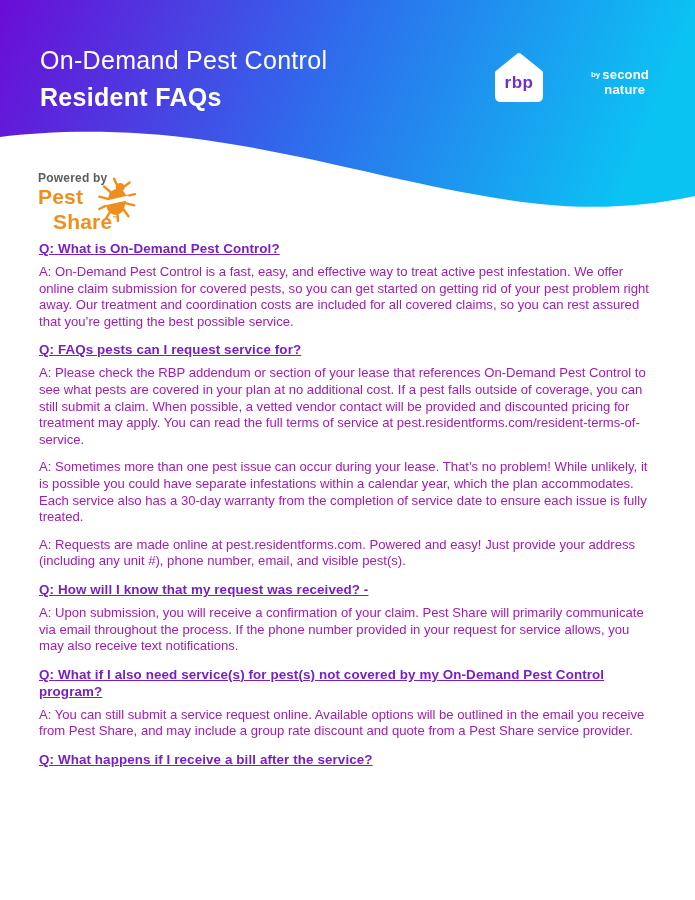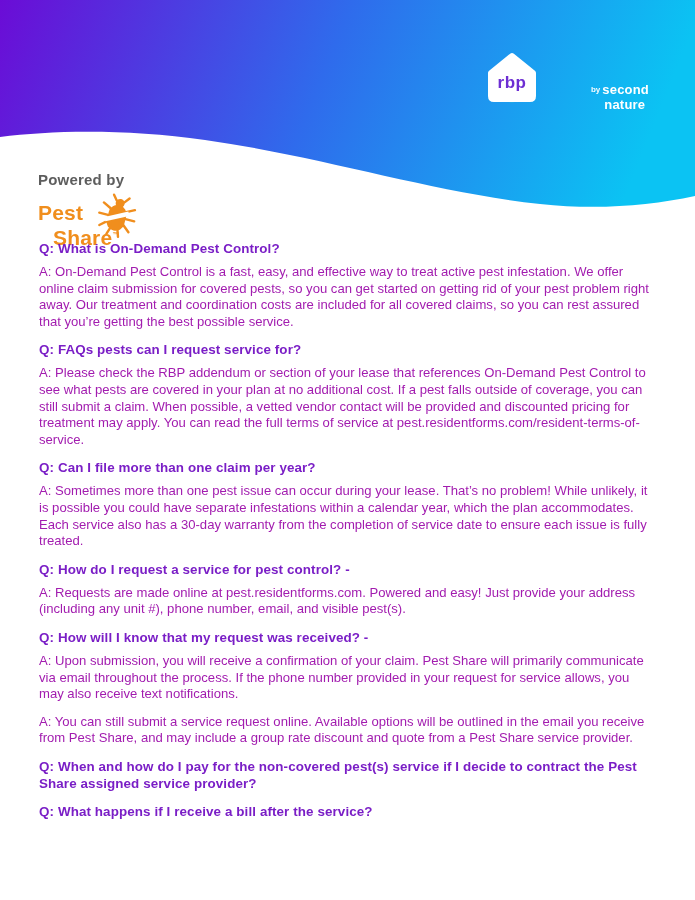--- a/index.html
+++ b/index.html
@@ -8,56 +8,60 @@
   .page {
     position:relative; width:695px; height:900px; margin:0 auto;
     background:#ffffff; overflow:hidden;
   }
   
   .header { position:absolute; top:0; left:0; width:695px; height:220px; }
   .header svg.wave { position:absolute; inset:0; display:block; }
   .titles { position:absolute; left:40px; top:42px; color:#ffffff; }
   .title-1 { font-size:25px; font-weight:500; letter-spacing:.3px; line-height:37px; }
   .title-2 { font-size:25px; font-weight:700; letter-spacing:.3px; line-height:37px; }
-  .brand { position:absolute; right:46px; top:46px; display:flex; align-items:flex-end; gap:16px; }
+  .brand { position:absolute; right:46px; top:46px; display:flex; align-items:center; gap:9px; }
   .sn { display:flex; align-items:flex-start; color:#ffffff; margin-top:6px; }
   .sn-by { font-size:8px; font-weight:700; margin-top:3px; margin-right:2px; opacity:.95;padding-left:33px; }
   .sn-words { font-size:13px; font-weight:700; line-height:15px; letter-spacing:.2px; }
   .sn-line2 { margin-left:2px; }
   
   .powered { position:absolute; left:38px; top:171px; }
-  .powered-label { font-size:15px; font-weight:700; color:#5d5d5d; letter-spacing:.2px; margin-bottom:14px; }
+  .powered-label { font-size:12px; font-weight:700; color:#5d5d5d; letter-spacing:.2px; margin-bottom:1px; }
   .ps-row { position:relative; }
   .ps-word { font-size:21px; font-weight:700; color:#f08e1d; letter-spacing:.2px; line-height:22px; }
   .ps-line2 { margin-left:15px; }
   .ps-tm { font-size:7px; font-weight:700; color:#f08e1d; vertical-align:super; }
   .bug { position:absolute; left:58px; top:-9px; }
   
   .content { position:absolute; top:240px; left:0; width:695px; padding:0 39px 0 39px; }
   .faq { margin-bottom:11px; }
-  .q { font-size:13.4px; font-weight:700; color:#7a1ec6; letter-spacing:.1px; line-height:17px; margin-bottom:7px; }
+  .q { font-size:13.4px; font-weight:700; color:#7a1ec6; letter-spacing:.1px; line-height:17px; margin-bottom:7px;text-decoration:underline; }
   .a { font-size:13.1px; font-weight:400; color:#a21caf; line-height:16.6px; margin-bottom:4px; }
 </style>
 </head>
 <body>
 
 <div class="page">
 
   <div class="header">
     <svg class="wave" width="695" height="220" viewBox="0 0 695 220" preserveAspectRatio="none">
       <defs>
         <linearGradient id="hdr-grad" x1="0" y1="0" x2="1" y2="0.12">
           <stop offset="0" stop-color="#6b0cd6"></stop>
           <stop offset="0.5" stop-color="#2f6bec"></stop>
           <stop offset="1" stop-color="#0bc3f3"></stop>
         </linearGradient>
       </defs>
       <path fill="url(#hdr-grad)" d="M0 0 H695 V196 C648 206 596 210 540 204 C430 192 325 157 205 140 C128 129 54 130 0 137 Z"></path>
     </svg>
 
+    <div class="titles">
+      <div class="title-1">On-Demand Pest Control</div>
+      <div class="title-2">Resident FAQs</div>
+    </div>
 
     <div class="brand">
       <svg width="60" height="66" viewBox="0 0 60 66">
         <defs>
           <linearGradient id="diam-grad" x1="0" y1="0" x2="0.3" y2="1">
             <stop offset="0" stop-color="#35d6b2"></stop>
             <stop offset="1" stop-color="#29b6dd"></stop>
           </linearGradient>
         </defs>
         <rect x="11" y="14" width="38" height="38" rx="8" fill="url(#diam-grad)" transform="rotate(45 30 33)"></rect>
@@ -109,35 +113,33 @@
   <main class="content">
     <section class="faq">
       <h3 class="q">Q: What is On-Demand Pest Control?</h3>
       <p class="a">A: On-Demand Pest Control is a fast, easy, and effective way to treat active pest infestation. We offer online claim submission for covered pests, so you can get started on getting rid of your pest problem right away. Our treatment and coordination costs are included for all covered claims, so you can rest assured that you’re getting the best possible service.</p>
     </section>
     <section class="faq">
       <h3 class="q">Q: FAQs pests can I request service for?</h3>
       <p class="a">A: Please check the RBP addendum or section of your lease that references On-Demand Pest Control to see what pests are covered in your plan at no additional cost. If a pest falls outside of coverage, you can still submit a claim. When possible, a vetted vendor contact will be provided and discounted pricing for treatment may apply. You can read the full terms of service at pest.residentforms.com/resident-terms-of-service.</p>
     </section>
     <section class="faq">
-      <h3 class="q">Q: Can I file more than one claim per year?</h3>
       <p class="a">A: Sometimes more than one pest issue can occur during your lease. That’s no problem! While unlikely, it is possible you could have separate infestations within a calendar year, which the plan accommodates. Each service also has a 30-day warranty from the completion of service date to ensure each issue is fully treated.</p>
     </section>
     <section class="faq">
-      <h3 class="q">Q: How do I request a service for pest control? -</h3>
       <p class="a">A: Requests are made online at pest.residentforms.com. Powered and easy! Just provide your address (including any unit #), phone number, email, and visible pest(s).</p>
     </section>
     <section class="faq">
       <h3 class="q">Q: How will I know that my request was received? -</h3>
       <p class="a">A: Upon submission, you will receive a confirmation of your claim. Pest Share will primarily communicate via email throughout the process. If the phone number provided in your request for service allows, you may also receive text notifications.</p>
     </section>
     <section class="faq">
+      <h3 class="q">Q: What if I also need service(s) for pest(s) not covered by my On-Demand Pest Control program?</h3>
       <p class="a">A: You can still submit a service request online. Available options will be outlined in the email you receive from Pest Share, and may include a group rate discount and quote from a Pest Share service provider.</p>
     </section>
     <section class="faq">
-      <h3 class="q">Q: When and how do I pay for the non-covered pest(s) service if I decide to contract the Pest Share assigned service provider?</h3>
     </section>
     <section class="faq">
       <h3 class="q">Q: What happens if I receive a bill after the service?</h3>
 
     </section>
   </main>
 </div>
 
 </body></html>

